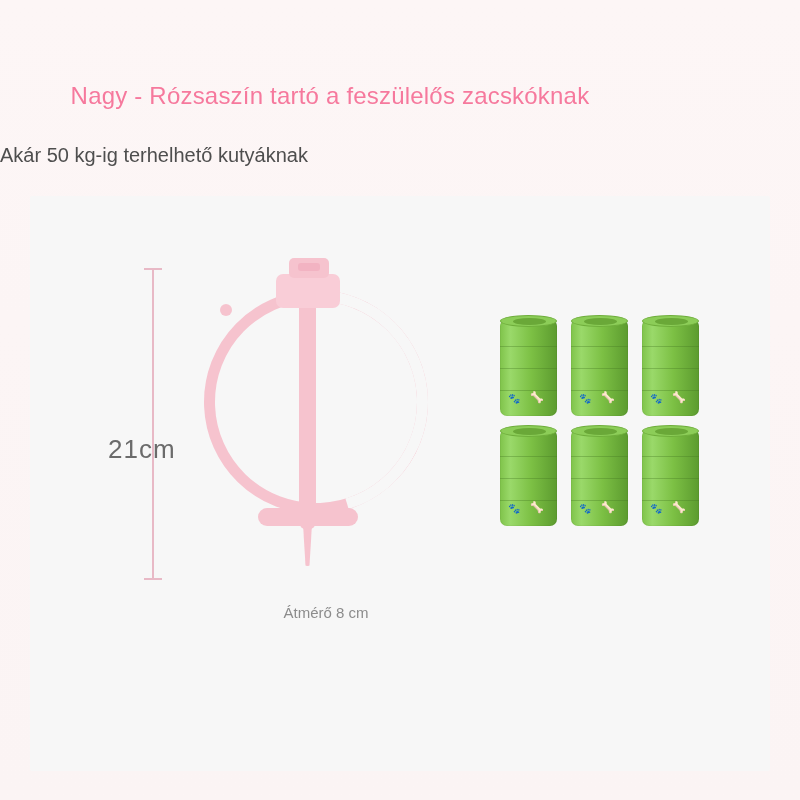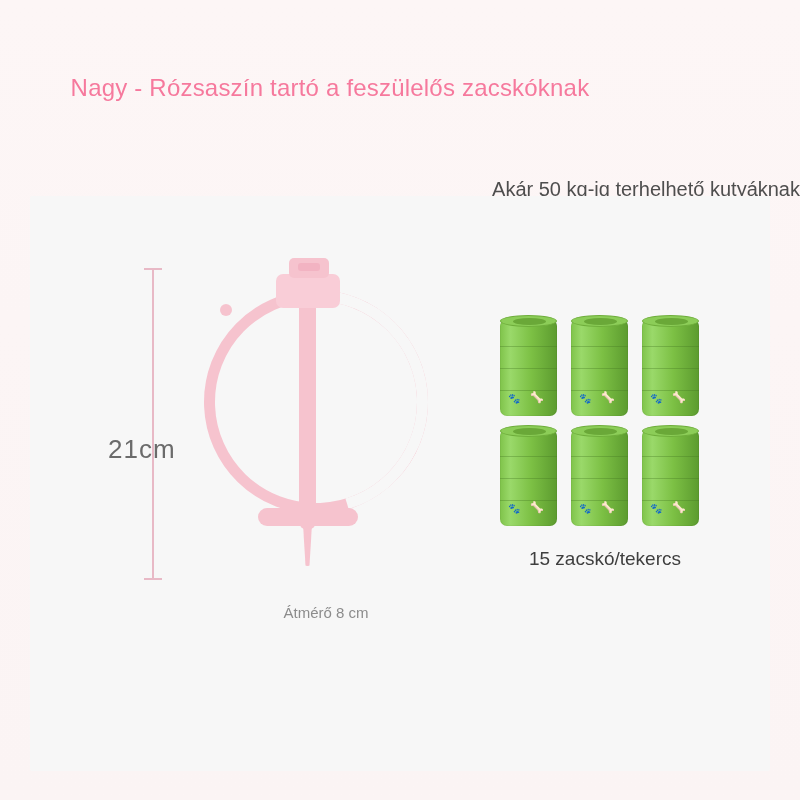--- a/index.html
+++ b/index.html
@@ -16,39 +16,38 @@
   .page {
     position: relative;
     width: 800px;
     height: 800px;
     background: linear-gradient(180deg, #fdf6f6 0%, #fcf5f5 40%, #fbf4f4 100%);
   }
 
   
   .title {
     position: absolute;
-    top: 74px;
+    top: 82px;
     left: 0;
     width: 660px;
     text-align: center;
     font-size: 24px;
     color: #f6799d;
     letter-spacing: 0.2px;
     font-weight: 400;
   }
   .subtitle {
     position: absolute;
     top: 144px;
     left: 0;
     width: 800px;
-    text-align: right;
+    text-align: left;
     font-size: 20px;
     color: #4e4e4e;
     font-weight: 400;
-    margin-top: 34px;
   }
 
   
   .panel {
     position: absolute;
     left: 30px;
     top: 196px;
     width: 740px;
     height: 575px;
     background: #f7f7f7;
@@ -357,15 +356,14 @@
         <div class="ridge" style="top:70px;"></div>
         <span class="paw">🐾</span>
         <span class="bone">🦴</span>
       </div>
     </div>
 
   </div>
 
   <div class="dim-label">21cm</div>
   <div class="diam-label">Átmérő 8 cm</div>
-  <div class="rolls-label">15 zacskó/tekercs</div>
 
 </div>
 
 </body></html>

